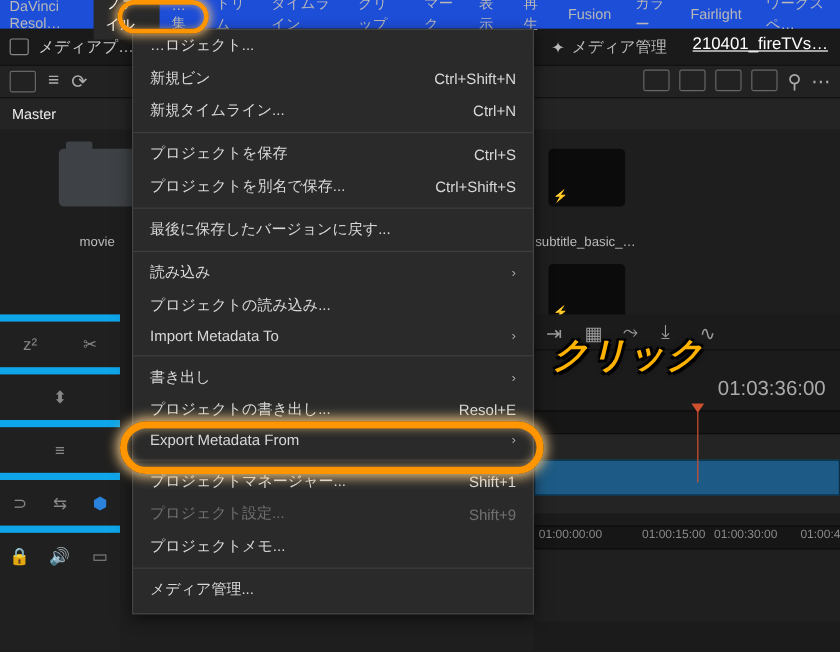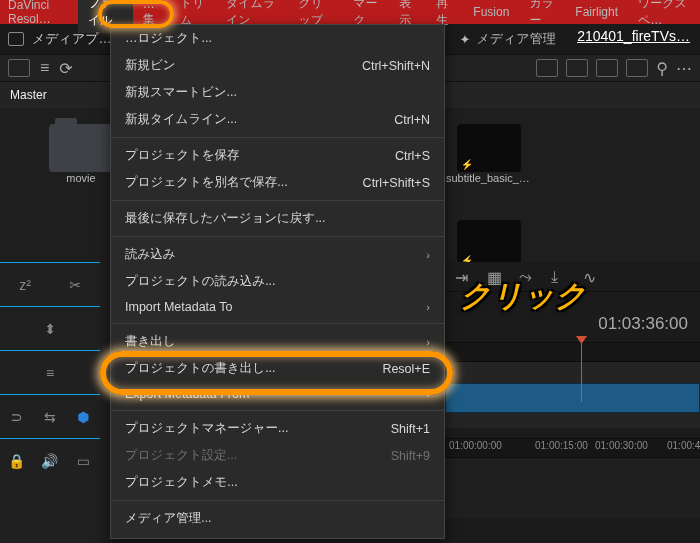--- a/index.html
+++ b/index.html
@@ -1,19 +1,19 @@
 <!DOCTYPE html>
 <html><head>
 <meta charset="utf-8">
 <style>
   * { margin: 0; padding: 0; box-sizing: border-box; font-family: "Hiragino Sans", "Meiryo", sans-serif; }
   body { background: #1e1e1e; color: #ccc; width: 700px; height: 543px; overflow: hidden; position: relative; }
   
   
-  .menubar { height: 24px; background: #b91c1c; display: flex; align-items: center; font-size: 12px; color: #b8b8b8; }
+  .menubar { height: 24px; background: #1d4ed8; display: flex; align-items: center; font-size: 12px; color: #b8b8b8; }
   .menubar .appname { padding: 0 8px; }
   .menubar .menu-item { padding: 4px 10px; cursor: pointer; }
   .menubar .menu-item.active { background: #2a2a2a; color: #fff; }
   
   
   .file-highlight {
     position: absolute; top: 0px; left: 98px; width: 76px; height: 28px;
     border: 4px solid #ff9500; border-radius: 14px; box-shadow: 0 0 8px 2px rgba(255,200,120,0.8), inset 0 0 6px rgba(255,200,120,0.6);
     pointer-events: none; z-index: 50;
   }
@@ -32,21 +32,21 @@
   
   .master { padding: 6px 10px; font-size:12px; background:#242424; color:#eee; }
   
   
   .thumb-area { position: absolute; top: 110px; left: 10px; width: 690px; height: 130px; }
   .thumb { position:absolute; width:86px; text-align:center; }
   .thumb .box { width:64px; height:48px; background:#3e4145; border-radius:4px; margin:0 auto; position:relative; }
   .thumb .box.folder::before{content:"";position:absolute;top:-6px;left:6px;width:22px;height:8px;background:#3e4145;border-radius:2px 2px 0 0;}
   .thumb .box.clip { background:#0b0b0b; }
   .thumb .box.clip::after{content:"⚡";position:absolute;bottom:2px;left:4px;color:#bbb;font-size:10px;}
-  .thumb .lbl { font-size:11px; color:#bbb; margin-top:0; white-space:nowrap; overflow:hidden; text-overflow:ellipsis; }
+  .thumb .lbl { font-size:11px; color:#bbb; margin-top:24px; white-space:nowrap; overflow:hidden; text-overflow:ellipsis; }
   
   
   .dropdown {
     position:absolute; top:24px; left:110px; width:335px; background:#2a2a2a;
     border:1px solid #444; box-shadow:0 4px 12px rgba(0,0,0,0.6); z-index:30;
     font-size:12.5px; padding-bottom:6px;
   }
   .dd-item { display:flex; align-items:center; justify-content:space-between; padding:5px 14px; color:#d8d8d8; cursor:pointer; }
   .dd-item.disabled { color:#707070; }
   .dd-item .arrow { color:#aaa; font-size:11px; }
@@ -62,21 +62,21 @@
   
   
   .click-anno {
     position:absolute; top:276px; left:460px; font-size:30px; font-weight:800; font-style:italic;
     color:#ffb300; text-shadow: -2px -2px 0 #000, 2px -2px 0 #000, -2px 2px 0 #000, 2px 2px 0 #000, 0 0 6px rgba(0,0,0,0.8);
     z-index:70; letter-spacing:1px;
   }
   
   
   .leftrail { position:absolute; top:262px; left:0; width:100px; background:#202020; height:280px; }
-  .leftrail .rrow { height:44px; border-top:1px solid #0ea5e9; display:flex; align-items:center; justify-content:space-around; color:#888; font-size:14px; }
+  .leftrail .rrow { height:44px; border-top:6px solid #0ea5e9; display:flex; align-items:center; justify-content:space-around; color:#888; font-size:14px; }
   .leftrail .ico { width:20px; height:20px; display:flex; align-items:center; justify-content:center; }
   .blue { color:#2a82da; }
   
   
   .timeline { position:absolute; top:262px; left:445px; right:0; height:280px; background:#1b1b1b; }
   .tl-top { height:30px; display:flex; align-items:center; gap:14px; padding:0 10px; color:#999; border-bottom:1px solid #111; }
   .tl-top .ico { width:18px; height:18px; }
   .tl-tc { position:absolute; right:12px; top:52px; font-size:17px; color:#aaa; }
   .tl-ruler { position:absolute; top:80px; left:0; right:0; height:20px; background:#161616; border-top:1px solid #0c0c0c; border-bottom:1px solid #0c0c0c; }
   .tl-ruler.r2 { top:176px; }
@@ -149,23 +149,20 @@
 
 <div class="dropdown" id="dropdown">
     <div class="dd-item">
       <span>…ロジェクト...</span>
     </div>
     <div class="dd-item">
       <span>新規ビン</span>
       <span>Ctrl+Shift+N</span>
     </div>
     <div class="dd-item">
-      <span>新規スマートビン...</span>
-    </div>
-    <div class="dd-item">
       <span>新規タイムライン...</span>
       <span>Ctrl+N</span>
     </div>
     <div class="dd-sep"></div>
     <div class="dd-item">
       <span>プロジェクトを保存</span>
       <span>Ctrl+S</span>
     </div>
     <div class="dd-item">
       <span>プロジェクトを別名で保存...</span>

